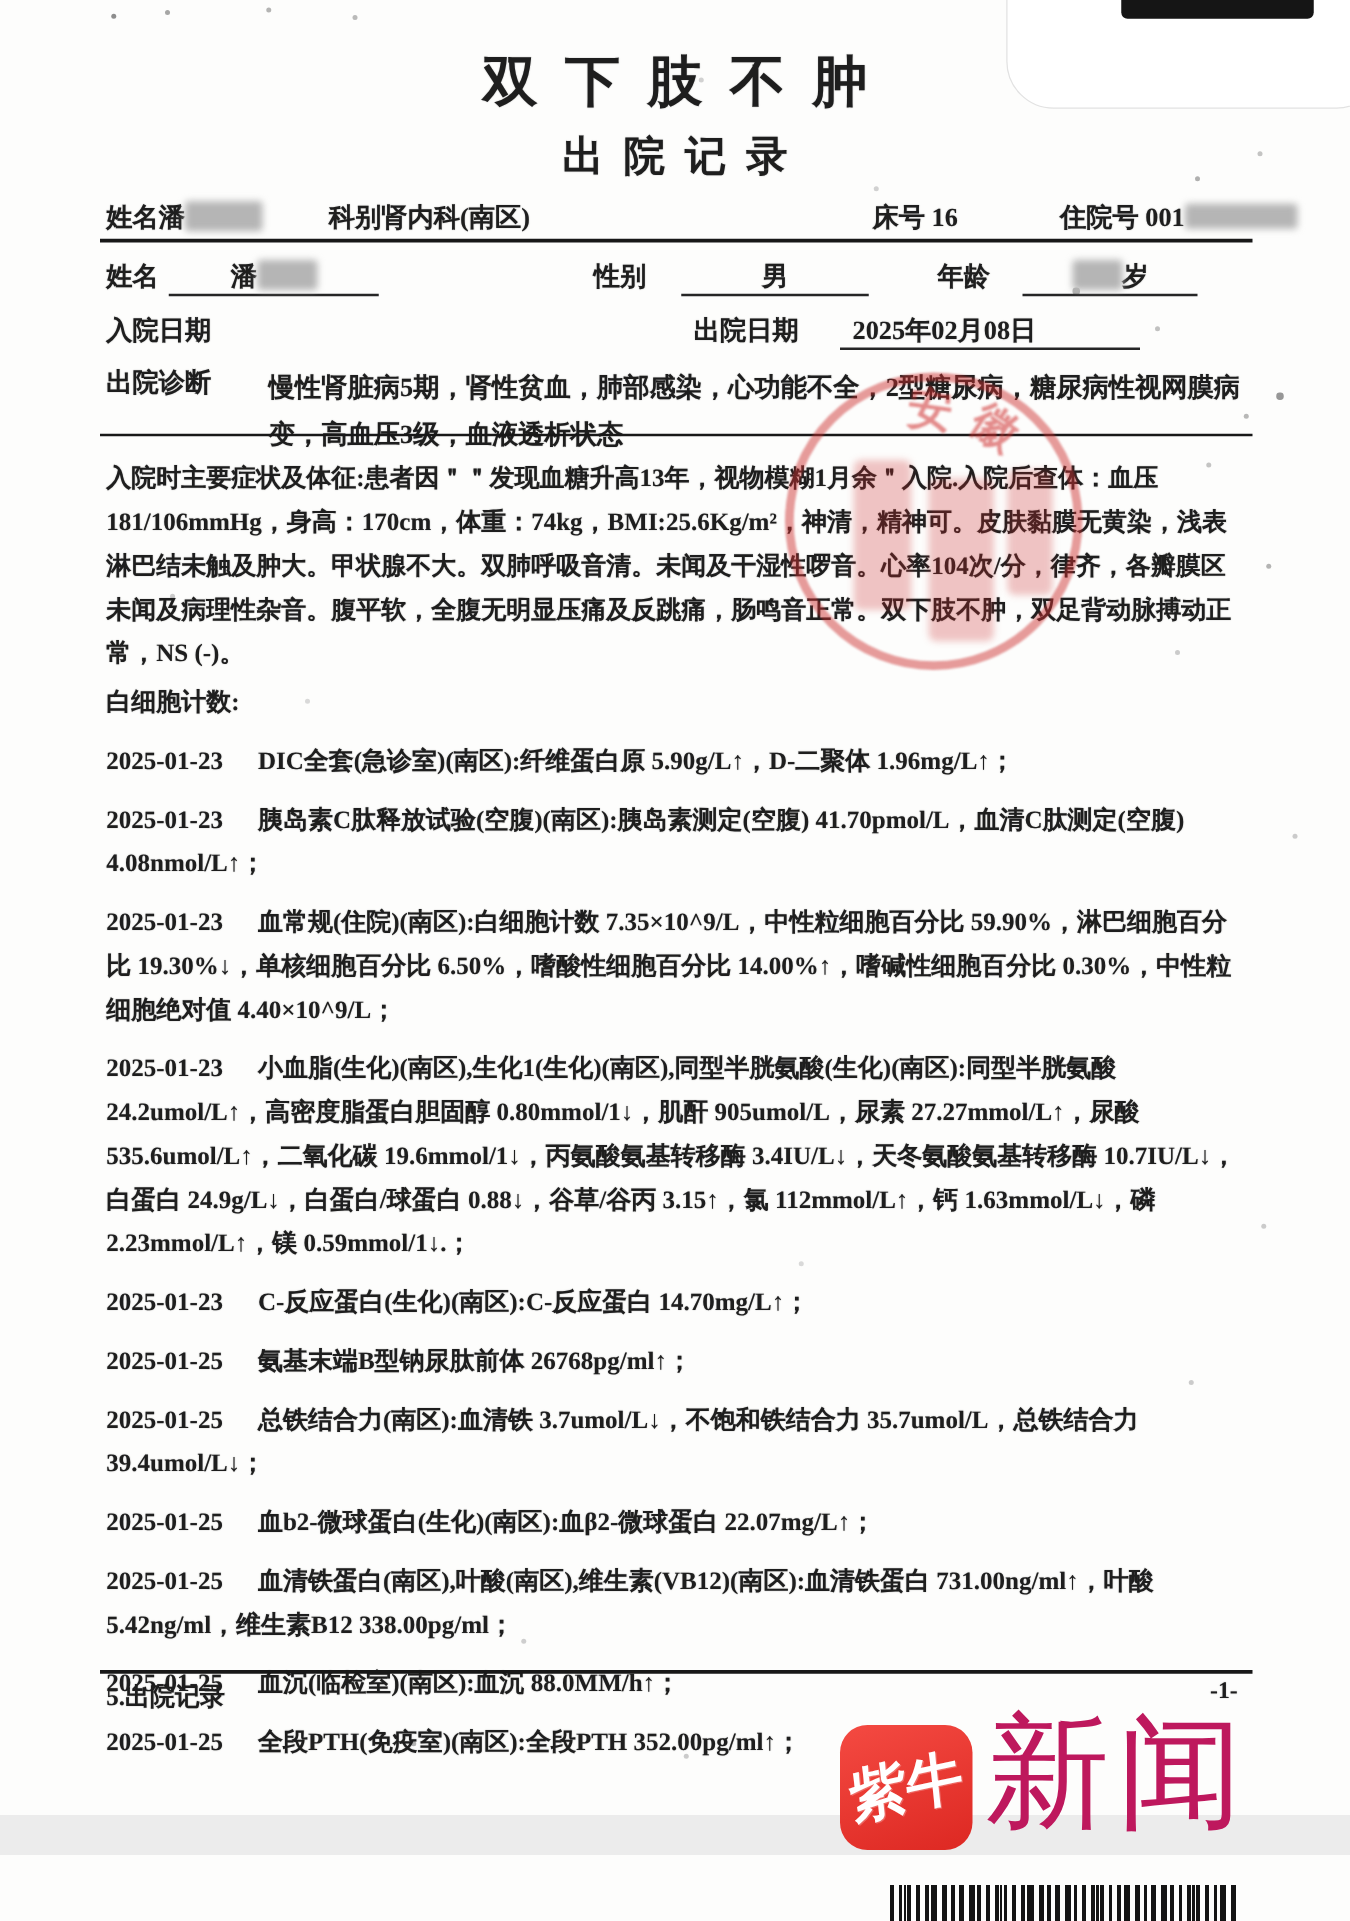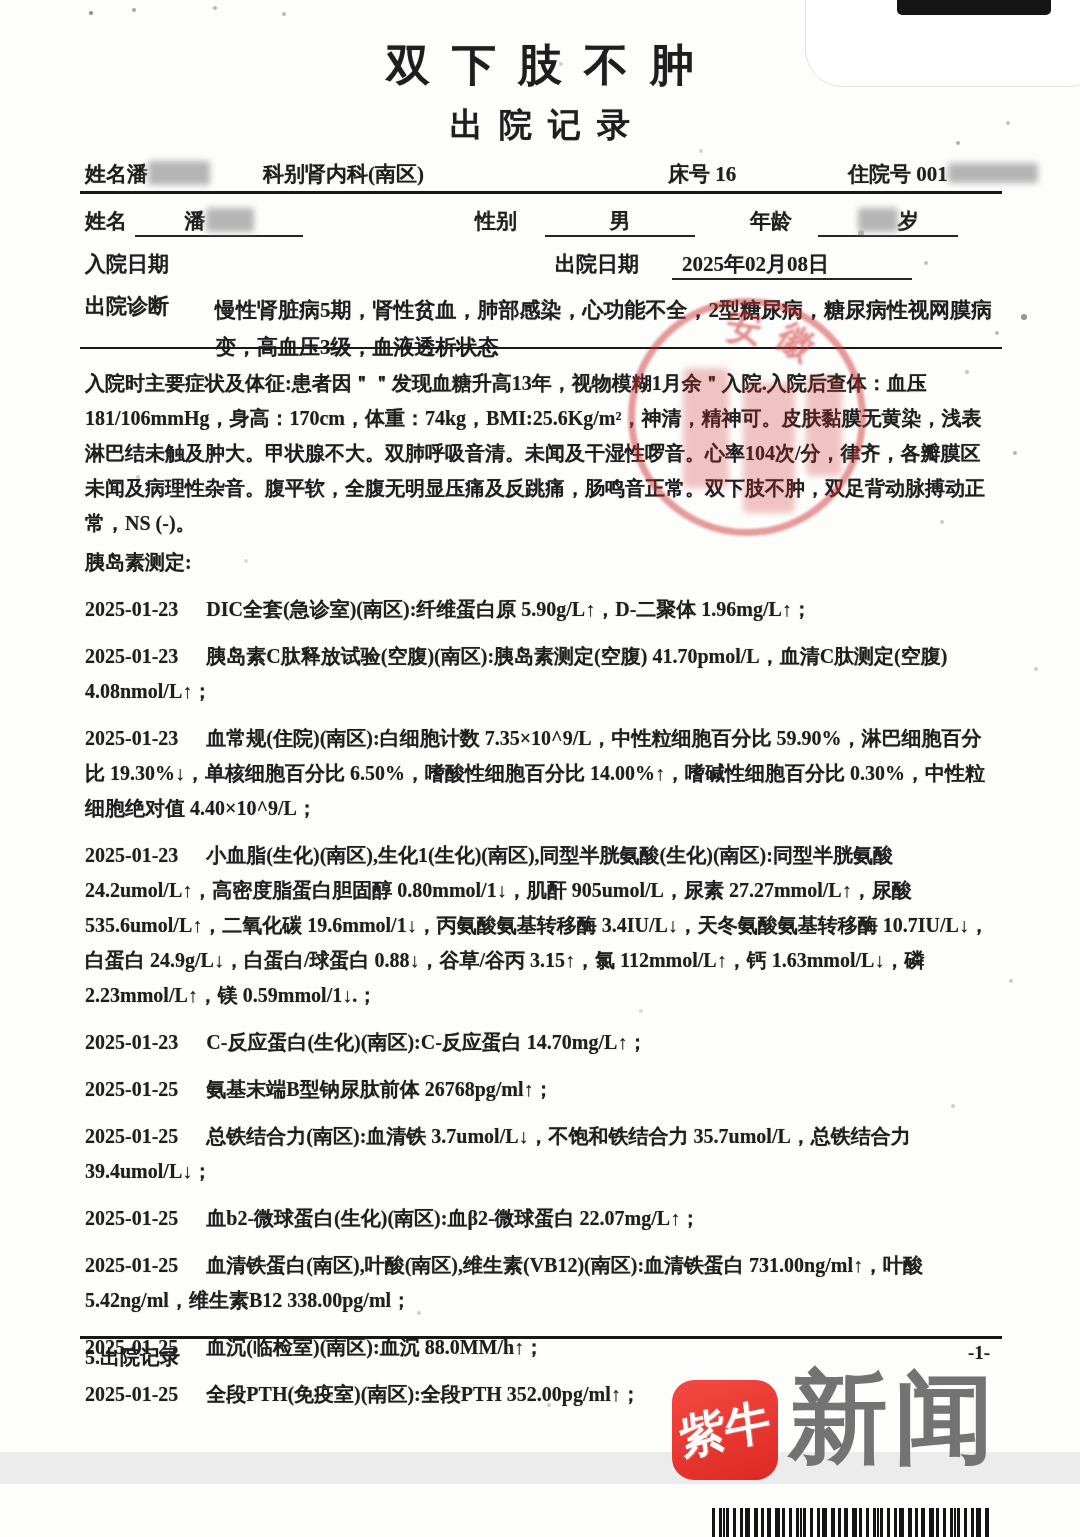--- a/index.html
+++ b/index.html
@@ -32,21 +32,21 @@
     border-radius:38px;background:#fff;}
   .ui-pill{left:897px;top:0;width:154px;height:15px;background:#151515;border-radius:0 0 5px 5px;}
   
   .ink{text-shadow:0 0 1px rgba(30,30,30,.45);}
   .title{left:0;top:36px;width:100%;text-align:center;font-size:44px;font-weight:700;
     letter-spacing:22px;text-indent:22px;}
   .subtitle{left:0;top:103px;width:100%;text-align:center;font-size:33px;font-weight:700;
     letter-spacing:16px;text-indent:16px;}
   .fs21{font-size:21px;font-weight:600;}
   .hdr1{top:160px;left:0;width:1080px;height:30px;}
-  .hdr1 .g-name{left:85px;} .hdr1 .g-dept{left:263px;} .hdr1 .g-bed{left:668px;font-family:Liberation Serif, serif;} .hdr1 .g-adm{left:848px;}
+  .hdr1 .g-name{left:85px;} .hdr1 .g-dept{left:263px;} .hdr1 .g-bed{left:698px;font-family:Liberation Serif, serif;} .hdr1 .g-adm{left:848px;}
   .rule{background:#181818;}
   .rule1{left:80px;top:191px;width:922px;height:3px;}
   .row2{top:207px;left:0;width:1080px;height:32px;}
   .row3{top:250px;left:0;width:1080px;height:32px;}
   .ufield{position:absolute;border-bottom:2px solid #262626;text-align:center;height:28px;}
   .lbl{position:absolute;}
   .rowdx{top:292px;left:0;width:1080px;}
   .dx-text{position:absolute;left:215px;top:0;width:782px;line-height:37px;}
   .rule2{left:80px;top:347px;width:922px;height:2px;}
   .body-text{left:85px;top:354px;width:908px;font-size:20px;font-weight:600;line-height:35px;}
@@ -71,21 +71,21 @@
   .stamp .b2{left:115px;top:85px;width:52px;height:130px;}
   .stamp .b3{left:178px;top:78px;width:36px;height:100px;}
   
   .gray-band{left:0;top:1452px;width:1080px;height:32px;background:#ececec;}
   .app-icon{left:672px;top:1380px;width:106px;height:100px;border-radius:22px;
     background:linear-gradient(160deg,#f44a42,#dd2822);
     display:flex;align-items:center;justify-content:center;
     font-family:"DejaVu Sans",sans-serif;}
   .app-icon span{color:#fff;font-size:46px;font-weight:700;transform:rotate(-12deg) skewX(-6deg);
     text-shadow:1px 1px 0 rgba(255,255,255,.25);}
-  .wordmark{left:788px;top:1368px;font-size:100px;font-weight:700;color:#737373;letter-spacing:6px;
+  .wordmark{left:788px;top:1368px;font-size:100px;font-weight:400;color:#be185d;letter-spacing:6px;
     font-family:"DejaVu Sans",sans-serif;line-height:1;}
   .barcode{left:712px;top:1508px;width:278px;height:29px;
     background:
       repeating-linear-gradient(90deg,#141414 0 3px,transparent 3px 7px),
       repeating-linear-gradient(90deg,#141414 0 2px,transparent 2px 11px),
       repeating-linear-gradient(90deg,transparent 0 17px,#fff 17px 21px);}
 </style>
 </head>
 <body>
 
@@ -121,21 +121,21 @@
 </div>
 
 <div class="abs rowdx fs21 ink">
   <span class="lbl" style="left:85px;">出院诊断</span>
   <span class="dx-text">慢性肾脏病5期，肾性贫血，肺部感染，心功能不全，2型糖尿病，糖尿病性视网膜病变，高血压3级，血液透析状态</span>
 </div>
 <div class="abs rule rule2"></div>
 
 <div class="abs body-text ink">
   <p>入院时主要症状及体征:患者因＂＂发现血糖升高13年，视物模糊1月余＂入院.入院后查体：血压181/106mmHg，身高：170cm，体重：74kg，BMI:25.6Kg/m²，神清，精神可。皮肤黏膜无黄染，浅表淋巴结未触及肿大。甲状腺不大。双肺呼吸音清。未闻及干湿性啰音。心率104次/分，律齐，各瓣膜区未闻及病理性杂音。腹平软，全腹无明显压痛及反跳痛，肠鸣音正常。双下肢不肿，双足背动脉搏动正常，NS (-)。</p>
-  <p class="labs-heading">胰岛素测定:</p>
+  <p class="labs-heading">白细胞计数:</p>
   <p><span class="lab-date">2025-01-23</span><span>DIC全套(急诊室)(南区):纤维蛋白原 5.90g/L↑，D-二聚体 1.96mg/L↑；</span></p>
   <p><span class="lab-date">2025-01-23</span><span>胰岛素C肽释放试验(空腹)(南区):胰岛素测定(空腹) 41.70pmol/L，血清C肽测定(空腹) 4.08nmol/L↑；</span></p>
   <p><span class="lab-date">2025-01-23</span><span>血常规(住院)(南区):白细胞计数 7.35×10^9/L，中性粒细胞百分比 59.90%，淋巴细胞百分比 19.30%↓，单核细胞百分比 6.50%，嗜酸性细胞百分比 14.00%↑，嗜碱性细胞百分比 0.30%，中性粒细胞绝对值 4.40×10^9/L；</span></p>
   <p><span class="lab-date">2025-01-23</span><span>小血脂(生化)(南区),生化1(生化)(南区),同型半胱氨酸(生化)(南区):同型半胱氨酸 24.2umol/L↑，高密度脂蛋白胆固醇 0.80mmol/1↓，肌酐 905umol/L，尿素 27.27mmol/L↑，尿酸 535.6umol/L↑，二氧化碳 19.6mmol/1↓，丙氨酸氨基转移酶 3.4IU/L↓，天冬氨酸氨基转移酶 10.7IU/L↓，白蛋白 24.9g/L↓，白蛋白/球蛋白 0.88↓，谷草/谷丙 3.15↑，氯 112mmol/L↑，钙 1.63mmol/L↓，磷 2.23mmol/L↑，镁 0.59mmol/1↓.；</span></p>
   <p><span class="lab-date">2025-01-23</span><span>C-反应蛋白(生化)(南区):C-反应蛋白 14.70mg/L↑；</span></p>
   <p><span class="lab-date">2025-01-25</span><span>氨基末端B型钠尿肽前体 26768pg/ml↑；</span></p>
   <p><span class="lab-date">2025-01-25</span><span>总铁结合力(南区):血清铁 3.7umol/L↓，不饱和铁结合力 35.7umol/L，总铁结合力 39.4umol/L↓；</span></p>
   <p><span class="lab-date">2025-01-25</span><span>血b2-微球蛋白(生化)(南区):血β2-微球蛋白 22.07mg/L↑；</span></p>
   <p><span class="lab-date">2025-01-25</span><span>血清铁蛋白(南区),叶酸(南区),维生素(VB12)(南区):血清铁蛋白 731.00ng/ml↑，叶酸 5.42ng/ml，维生素B12 338.00pg/ml；</span></p>
   <p><span class="lab-date">2025-01-25</span><span>血沉(临检室)(南区):血沉 88.0MM/h↑；</span></p>

